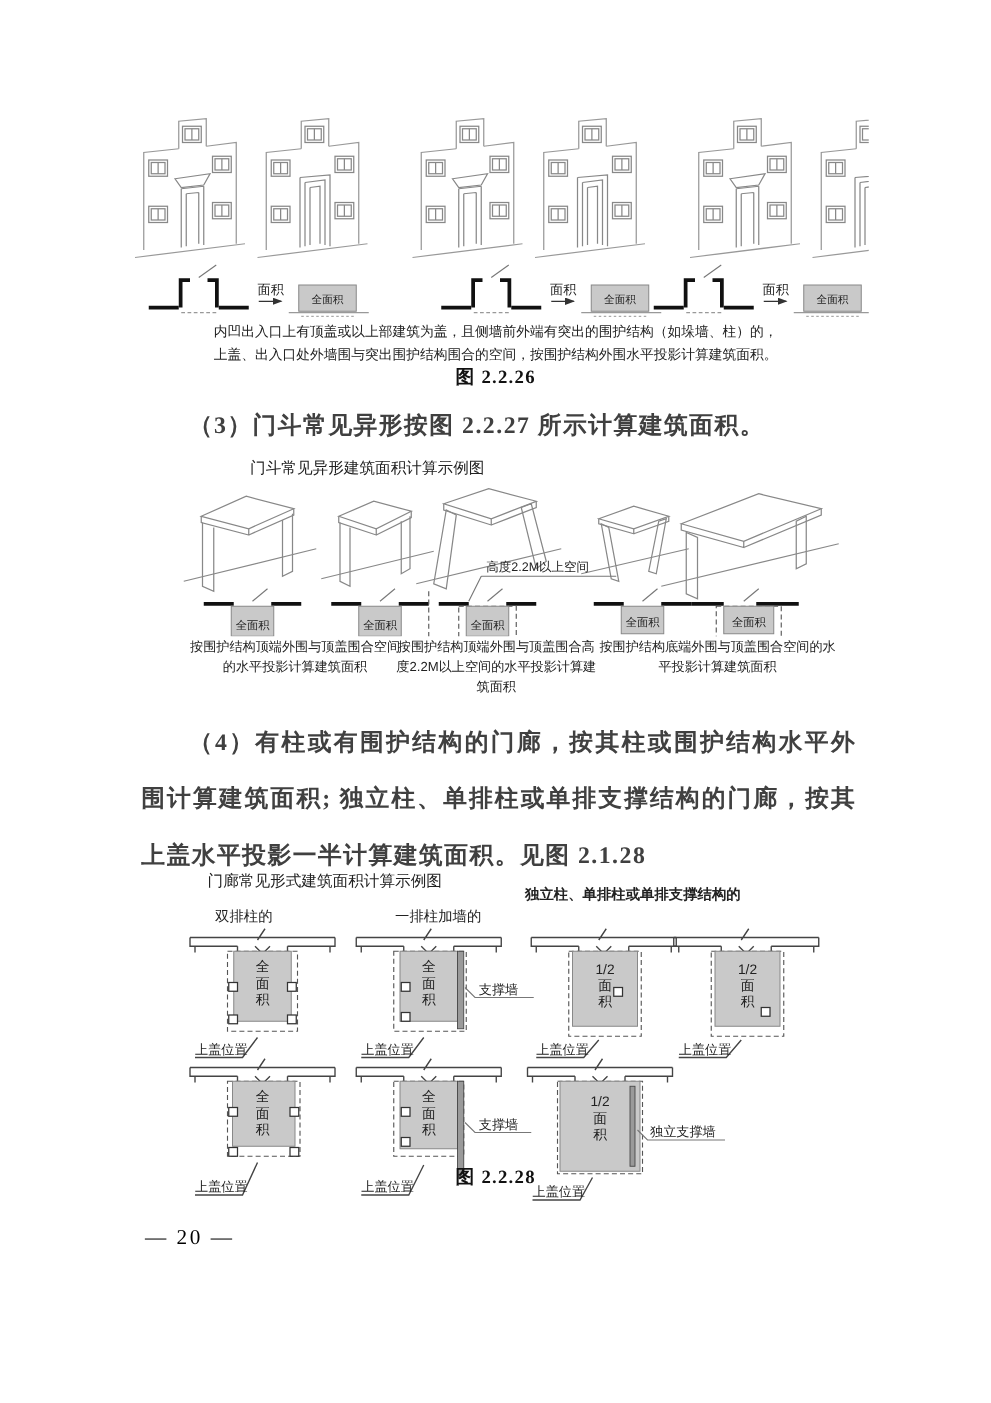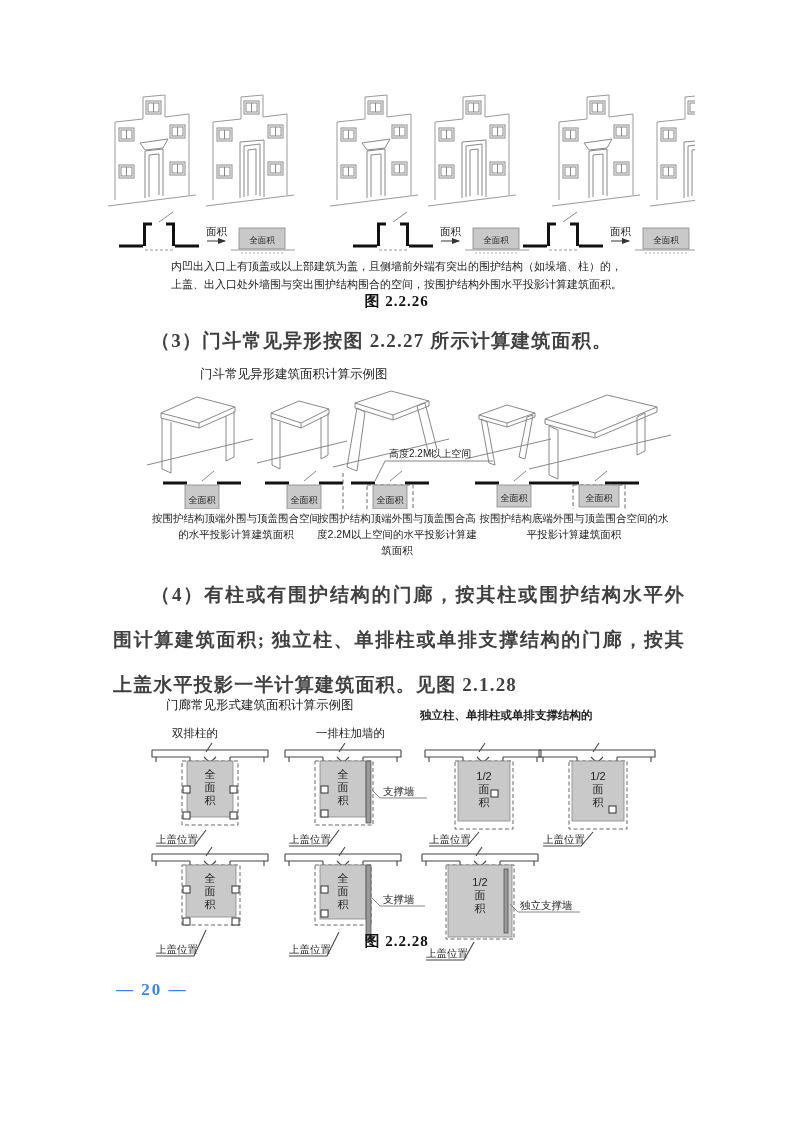--- a/index.html
+++ b/index.html
@@ -20,21 +20,21 @@
   .vlabel{position:absolute;width:16px;font-size:11px;line-height:1.18;text-align:center;
           word-break:break-all;color:#222;font-family:"Liberation Sans","DejaVu Sans",sans-serif;}
   .w1{stroke:#444;fill:none;stroke-width:1.1;}
   .w2{stroke:#111;fill:none;stroke-width:3;}
   .thin{stroke:#777;fill:none;stroke-width:0.9;}
   .dash{stroke:#555;fill:none;stroke-dasharray:4 2.5;stroke-width:0.9;}
   .gray{fill:#c9c9c9;stroke:#888;stroke-width:0.8;}
   .wall{fill:#9a9a9a;stroke:#444;stroke-width:0.7;}
   .col{fill:#fff;stroke:#333;stroke-width:1;}
   .bl{stroke:#888;fill:none;stroke-width:1;}
-  .pagenum{font-size:17px;letter-spacing:2px;color:#3b82f6;font-weight:bold;}
+  .pagenum{font-size:17px;letter-spacing:2px;color:#000000;}
 </style>
 </head>
 <body>
 
 <div class="page">
 
   <svg class="abs" style="left:105px;top:92px;" width="590" height="120" viewBox="0 0 590 120">
     <defs>
       <g id="win" stroke="#888" fill="#fff" stroke-width="1">
         <rect x="0" y="0" width="15" height="13"></rect>

